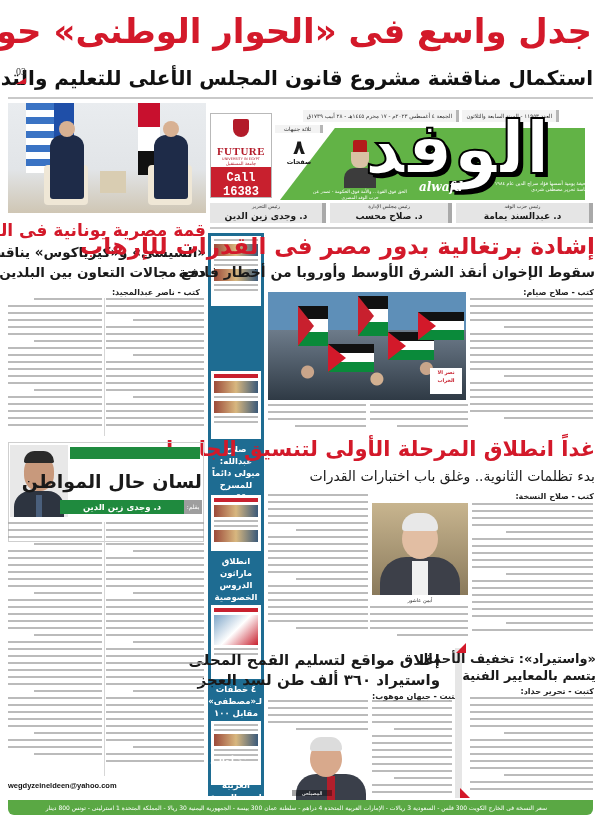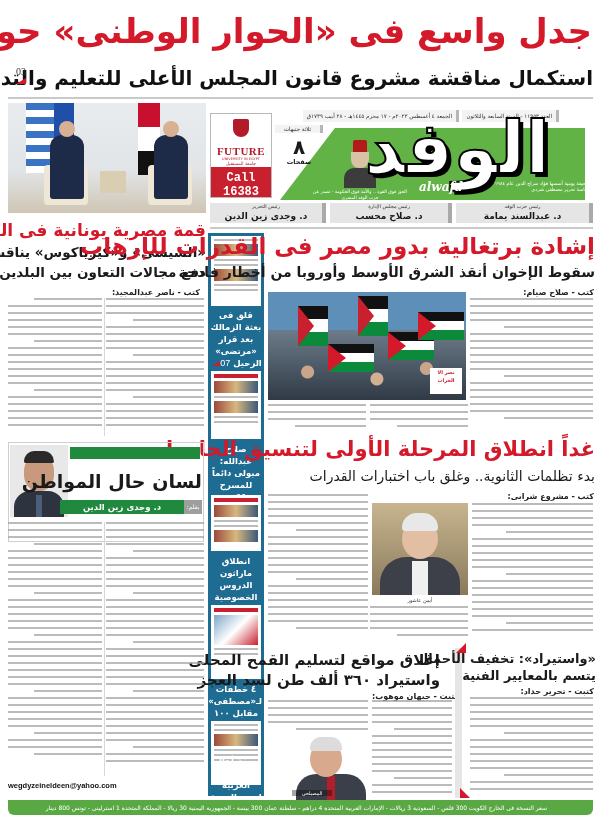--- a/index.html
+++ b/index.html
@@ -253,24 +253,20 @@
 <div class="abs" id="sidebar">
   <div class="sb-thumb" style="top:3px;height:70px;">
       <div class="ln"></div>
       <div class="img"></div>
       <div class="ln"></div>
       <div class="ln"></div>
       <div class="img"></div>
       <div class="ln"></div>
       <div class="ln"></div>
     </div>
-  <div class="sb-text" style="top:76px;">
-    <span>قلق فى بعثة الزمالك بعد قرار «مرتضى» الرحيل</span>
-    <span class="sb-page"><span class="pa"></span><span>07</span></span>
-  </div>
   <div class="sb-thumb" style="top:138px;height:68px;">
       <div class="hd"></div>
       <div class="img"></div>
       <div class="ln"></div>
       <div class="img"></div>
       <div class="ln"></div>
       <div class="ln"></div>
     </div>
   <div class="sb-text" style="top:210px;">
     <span>صلاح عبدالله: ميولى دائماً للمسرح</span>
@@ -351,21 +347,21 @@
 </div>
 <div class="textcol" style="top:404px;left:268px;width:98px;height:28px;">
   <div class="line"></div>
     <div class="line"></div>
     <div class="line"></div>
     <div class="line s"></div>
 </div>
 
 <div class="abs" id="edu-title">غداً انطلاق المرحلة الأولى لتنسيق الجامعات</div>
 <div class="abs" id="edu-sub">بدء تظلمات الثانوية.. وغلق باب اختبارات القدرات</div>
-<div class="abs byline" style="top:492px;right:6px;">كتب - مشروع شرابى:</div>
+<div class="abs byline" style="top:492px;right:6px;">كتب - صلاح النسخة:</div>
 <div class="abs" id="minister-photo">
   <div class="suit"></div>
     <div class="shirt"></div>
     <div class="face"></div>
     <div class="hair"></div>
 </div>
 <div class="abs" id="minister-cap">أيمن عاشور</div>
 <div class="textcol" style="top:503px;left:472px;width:121px;height:138px;">
   <div class="line"></div>
     <div class="line"></div>

